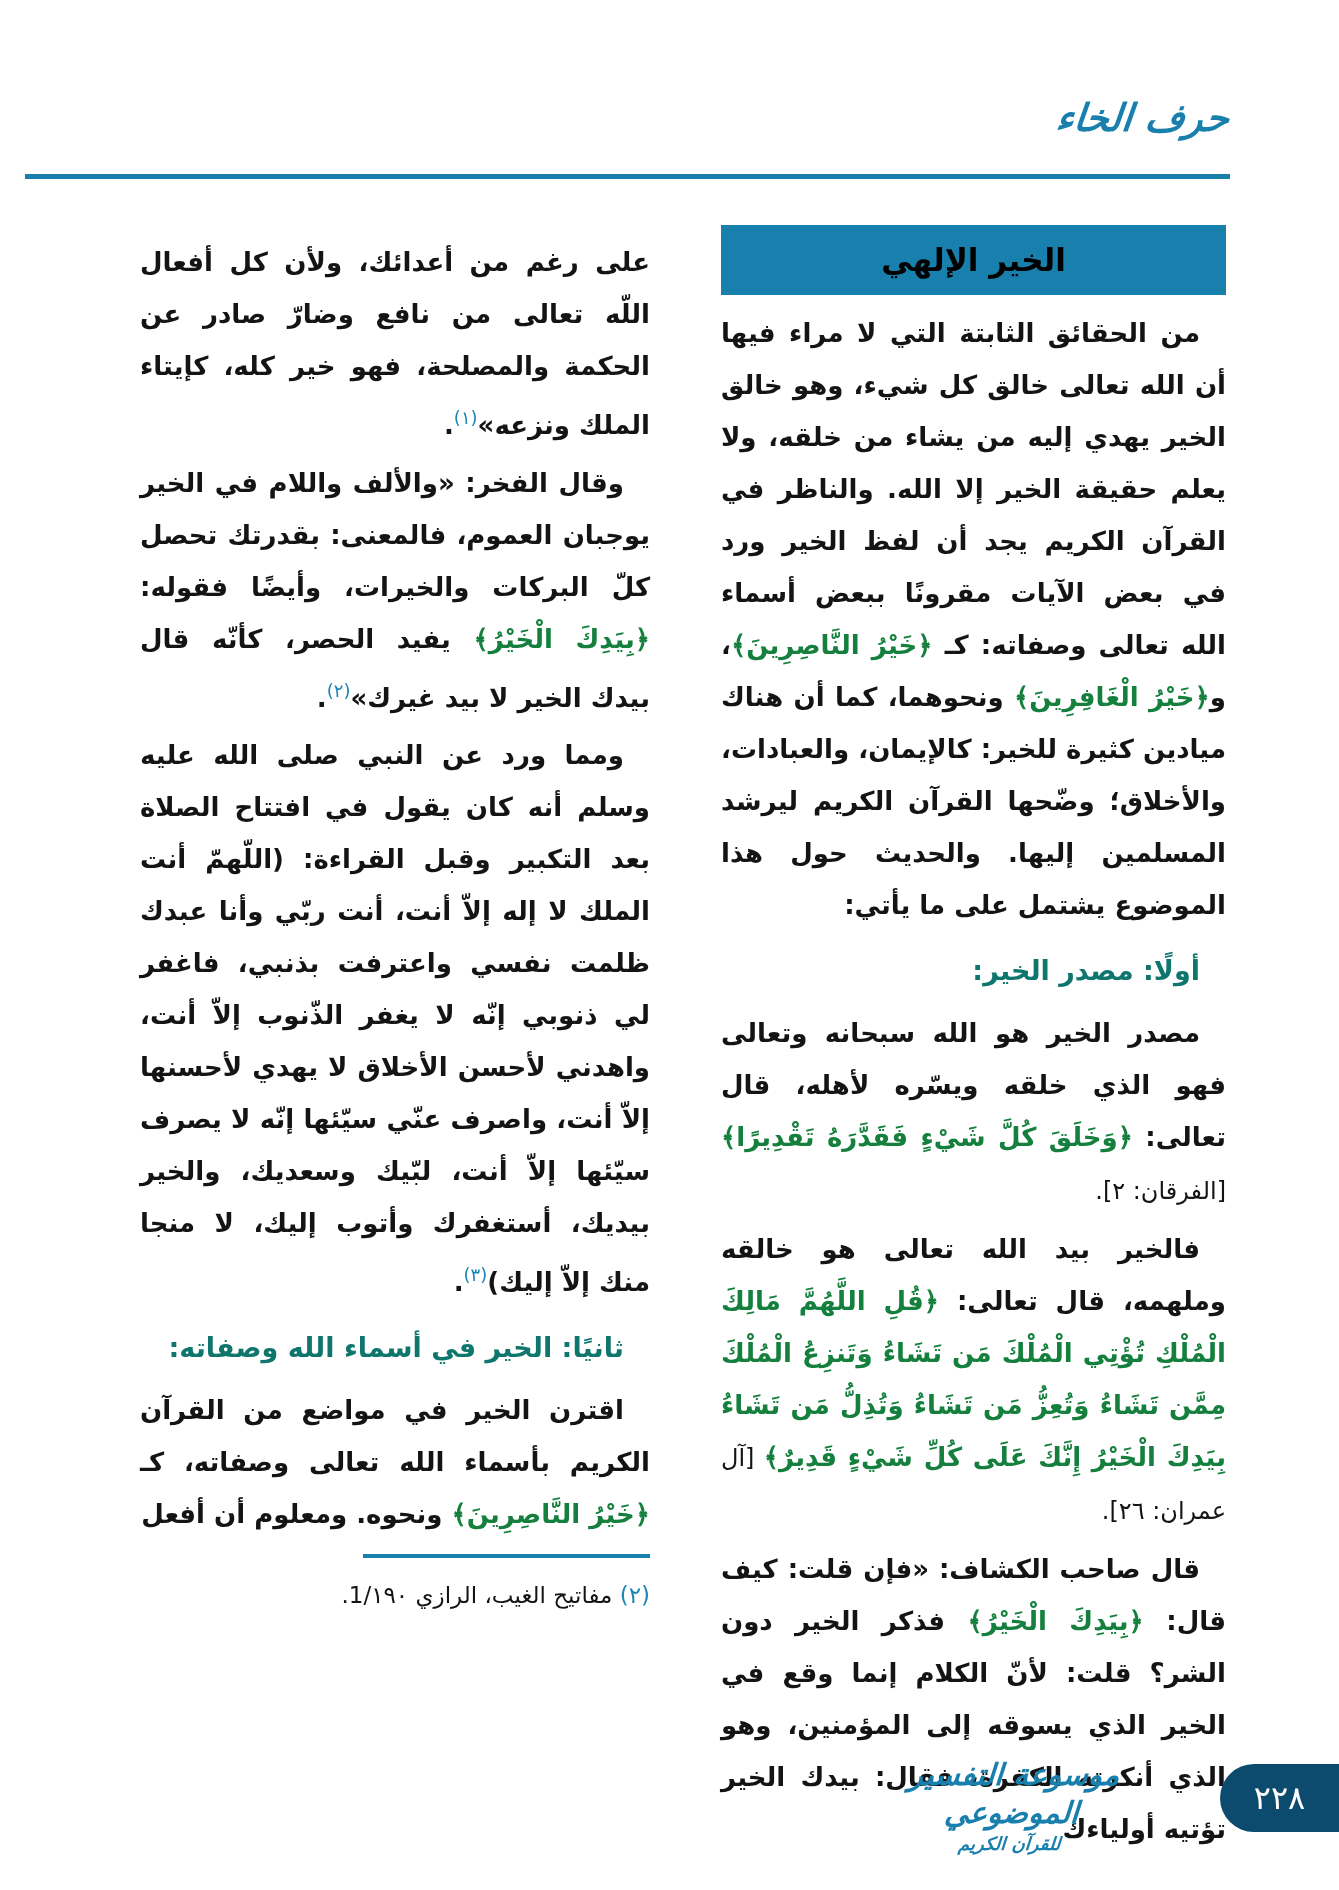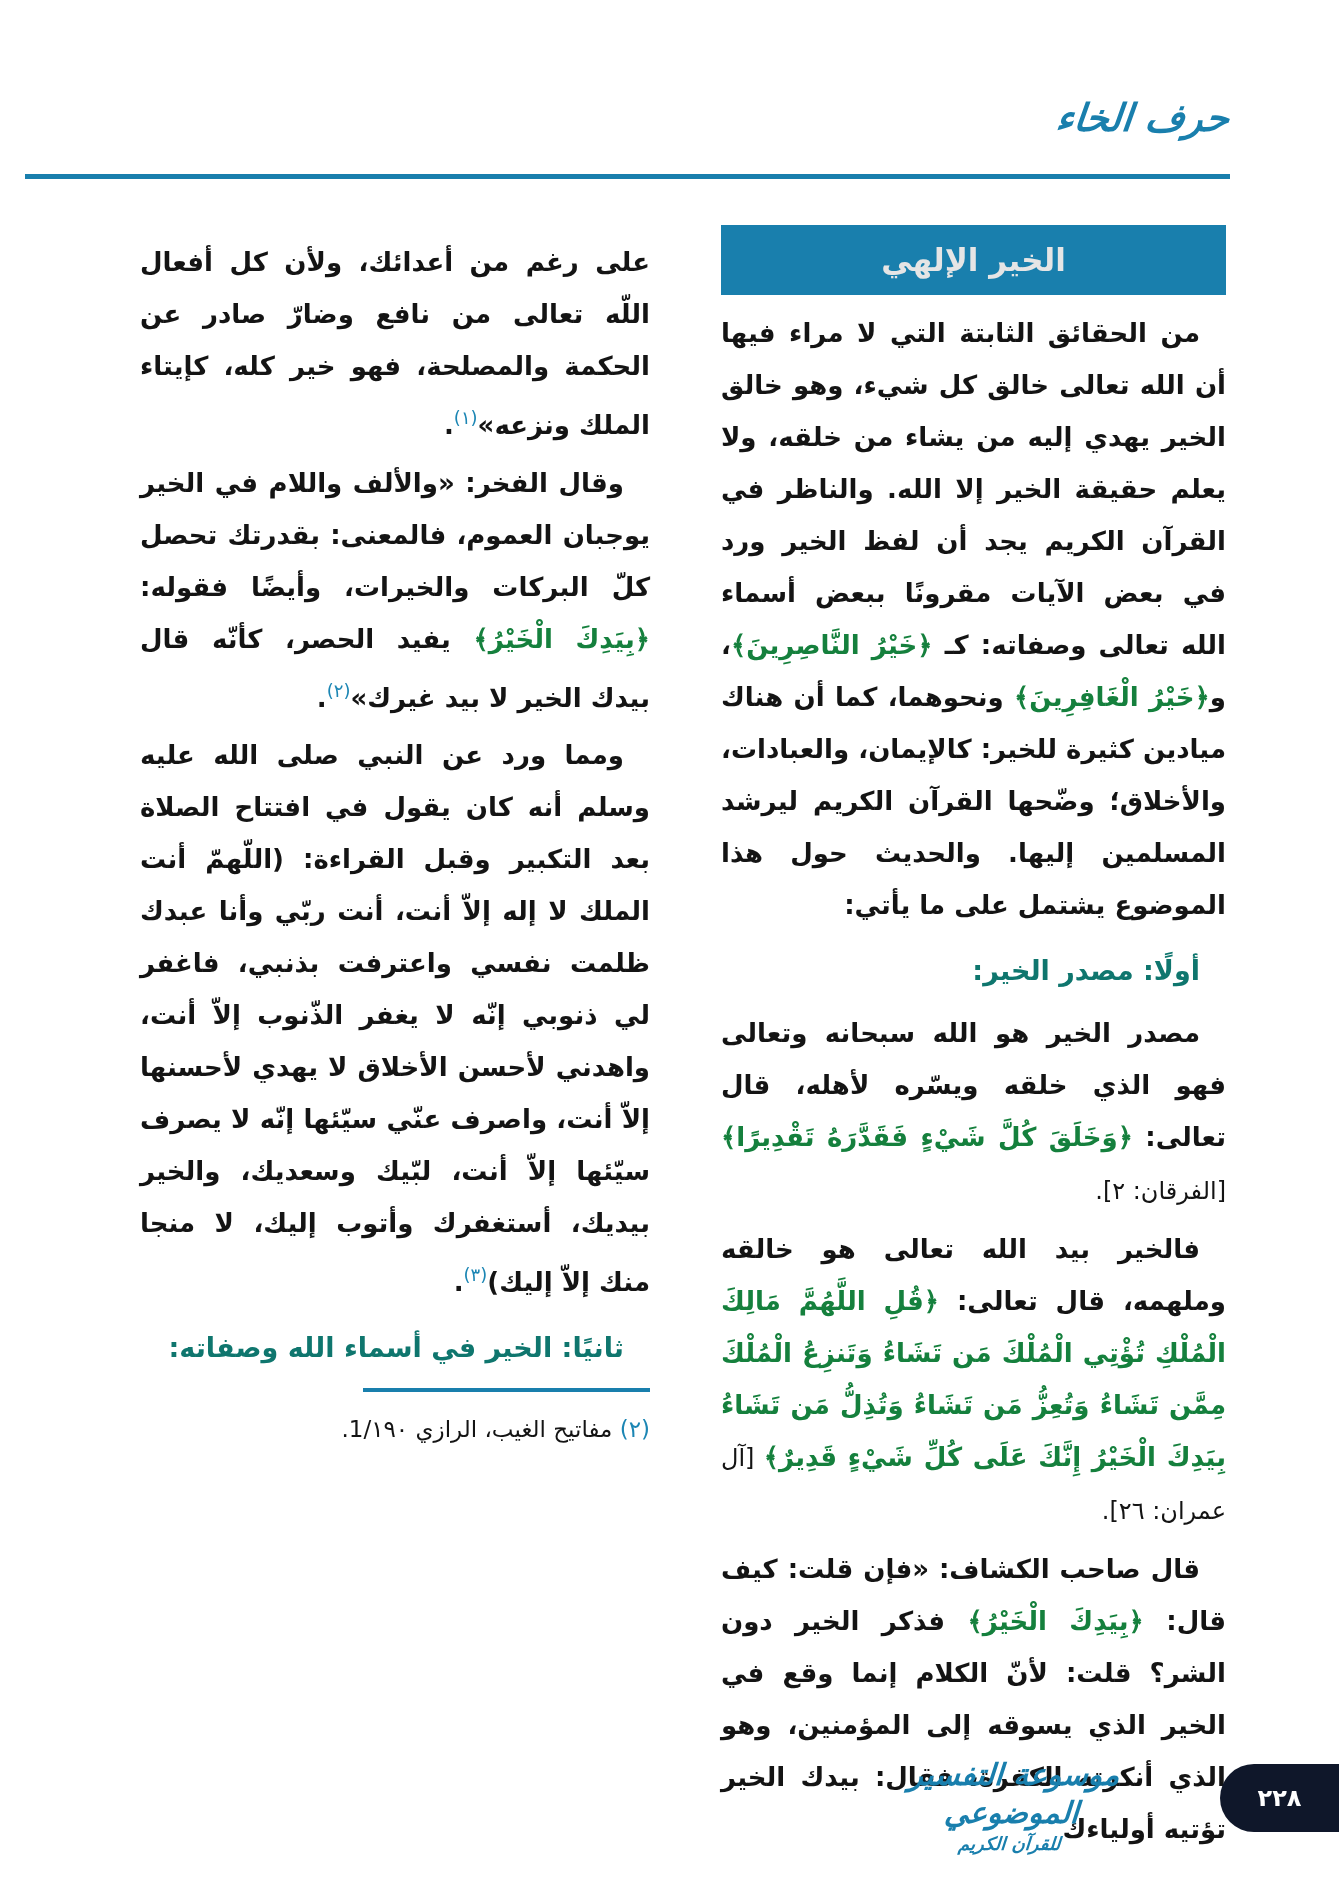--- a/index.html
+++ b/index.html
@@ -12,21 +12,21 @@
     position:absolute;top:96px;right:110px;
     font-size:38px;font-weight:700;font-style:italic;color:#197fad;
     transform:skewX(-6deg);
   }
   .header-rule{
     position:absolute;top:174px;left:25px;width:1205px;height:5px;background:#197fad;
   }
   .col-right{position:absolute;top:225px;right:113px;width:505px;}
   .col-left{position:absolute;top:236px;left:140px;width:510px;}
   .title-box{
-    height:70px;line-height:70px;background:#197fad;color:#e5e5e5;
+    height:70px;line-height:70px;background:#197fad;color:#000000;
     text-align:center;font-size:31px;font-weight:700;margin-bottom:12px;
   }
   p.para{
     margin:0 0 6px 0;font-size:26px;line-height:52px;font-weight:700;
     text-align:justify;text-indent:26px;
   }
   p.para.no-indent{text-indent:0;}
   .quran{color:#15803d;font-weight:700;}
   .cite{font-weight:400;font-size:24px;}
   .fn-ref{color:#1c86b4;font-size:18px;vertical-align:super;font-weight:400;}
@@ -45,22 +45,22 @@
   }
   .fn-marker{color:#1c86b4;}
   .logo{
     position:absolute;left:862px;top:1756px;width:300px;text-align:center;
     color:#197fad;transform:skewX(-4deg);
   }
   .logo-line1{font-size:30px;font-weight:700;font-style:italic;line-height:1.25;}
   .logo-line2{font-size:18px;font-weight:700;font-style:italic;line-height:1.4;}
   .page-tab{
     position:absolute;left:1220px;top:1764px;width:119px;height:68px;
-    background:#0f172a;border-radius:34px 0 0 34px;
-    color:#ffffff;font-size:24px;font-weight:700;text-align:center;line-height:68px;
+    background:#0c4a6e;border-radius:34px 0 0 34px;
+    color:#ffffff;font-size:32px;font-weight:400;text-align:center;line-height:68px;
   }
 </style>
 </head>
 <body>
 
 <div class="harf-title">حرف الخاء</div>
 <div class="header-rule"></div>
 
 <div class="col-right">
   <div class="title-box">الخير الإلهي</div>
@@ -78,20 +78,21 @@
 
 <div class="col-left">
   <p class="para no-indent"><span>على رغم من أعدائك، ولأن كل أفعال اللّه تعالى من نافع وضارّ صادر عن الحكمة والمصلحة، فهو خير كله، كإيتاء الملك ونزعه»</span><span class="fn-ref">(١)</span><span>.</span></p>
 
   <p class="para"><span>وقال الفخر: «والألف واللام في الخير يوجبان العموم، فالمعنى: بقدرتك تحصل كلّ البركات والخيرات، وأيضًا فقوله: </span><span class="quran">﴿بِيَدِكَ الْخَيْرُ﴾</span><span> يفيد الحصر، كأنّه قال بيدك الخير لا بيد غيرك»</span><span class="fn-ref">(٢)</span><span>.</span></p>
 
   <p class="para"><span>ومما ورد عن النبي صلى الله عليه وسلم أنه كان يقول في افتتاح الصلاة بعد التكبير وقبل القراءة: </span><span class="hadith">(اللّهمّ أنت الملك لا إله إلاّ أنت، أنت ربّي وأنا عبدك ظلمت نفسي واعترفت بذنبي، فاغفر لي ذنوبي إنّه لا يغفر الذّنوب إلاّ أنت، واهدني لأحسن الأخلاق لا يهدي لأحسنها إلاّ أنت، واصرف عنّي سيّئها إنّه لا يصرف سيّئها إلاّ أنت، لبّيك وسعديك، والخير بيديك، أستغفرك وأتوب إليك، لا منجا منك إلاّ إليك)</span><span class="fn-ref">(٣)</span><span>.</span></p>
 
   <div class="sec-heading">ثانيًا: الخير في أسماء الله وصفاته:</div>
 
+  <p class="para"><span>اقترن الخير في مواضع من القرآن الكريم بأسماء الله تعالى وصفاته، كـ </span><span class="quran">﴿خَيْرُ النَّاصِرِينَ﴾</span><span> ونحوه. ومعلوم أن أفعل</span></p>
 
   <div class="fn-rule"></div>
 
   <p class="footnote"><span class="fn-marker">(٢)</span> <span>مفاتيح الغيب، الرازي 1/١٩٠.</span></p>
 </div>
 
 <div class="logo">
   <div class="logo-line1">موسوعة التفسير الموضوعي</div>
   <div class="logo-line2">للقرآن الكريم</div>
 </div>

